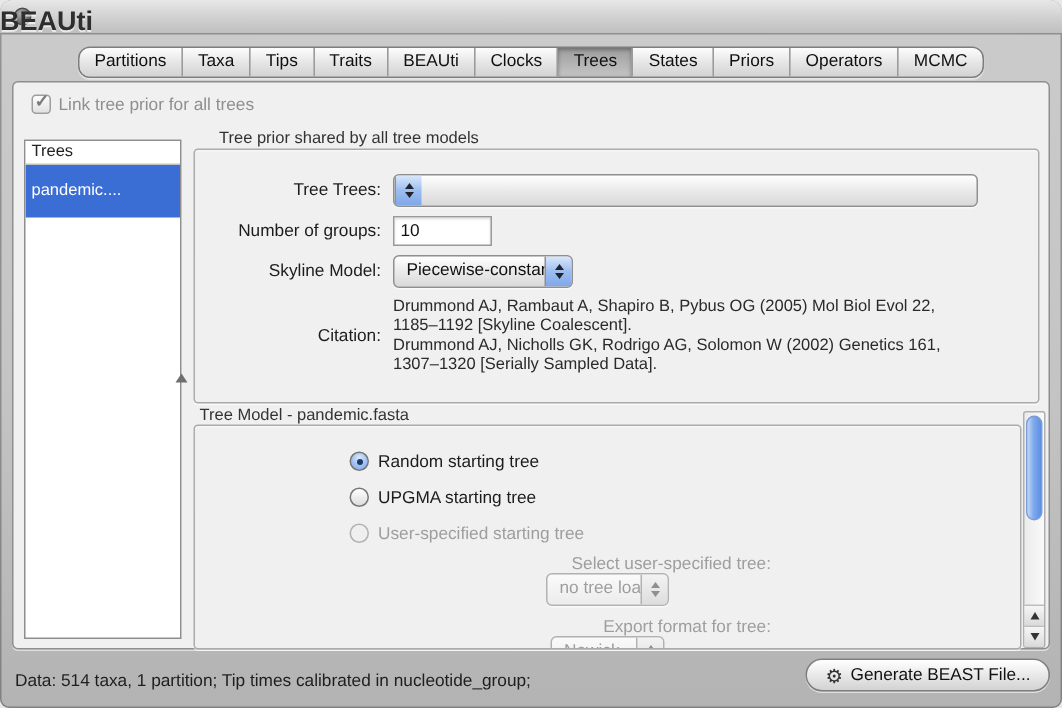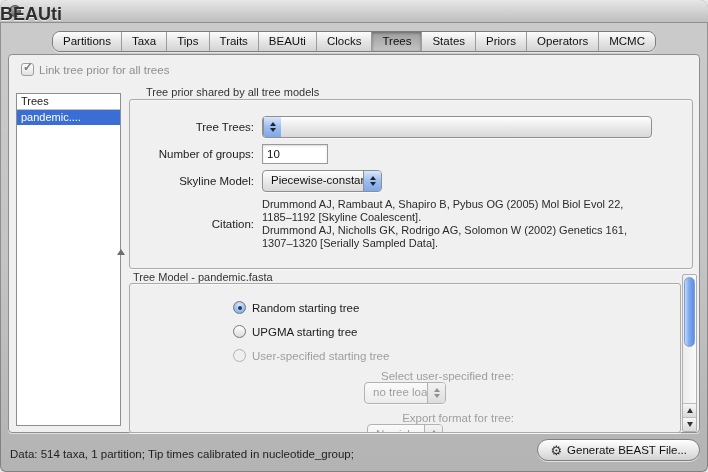--- a/index.html
+++ b/index.html
@@ -36,21 +36,21 @@
   .checkbox{width:13px;height:13px;box-sizing:border-box;border:1px solid #9e9e9e;border-radius:3px;
     background:linear-gradient(#fdfdfd,#e1e1e1);position:relative;flex:none;}
   .checkbox .checkmark{position:absolute;left:1px;top:-4px;font-size:12px;font-weight:bold;color:#7b7b7b;}
   .check-label{font-size:11.5px;color:#8f8f8f;}
 
   
   .tree-list{position:absolute;left:7px;top:38px;width:105px;height:333px;box-sizing:border-box;
     background:#fff;border:1px solid #8e8e8e;overflow:hidden;}
   .list-header{height:15px;line-height:15px;padding:0 4px;font-size:11px;color:#222;background:#fff;
     border-bottom:1px solid #c2c2c2;}
-  .list-item{height:15px;line-height:15px;padding:0 4px;font-size:11px;white-space:nowrap;overflow:hidden;}
+  .list-item{height:15px;line-height:15px;padding:10px 4px;font-size:11px;white-space:nowrap;overflow:hidden;}
   .list-item.selected{background:#3b6ed5;color:#fff;}
 
   
   .group-title{position:absolute;font-size:11px;color:#333;}
   .gbox{position:absolute;box-sizing:border-box;border:1px solid #ababab;border-radius:3px;
     box-shadow:0 1px 0 rgba(255,255,255,.7), inset 0 1px 0 rgba(255,255,255,.45);}
   #group1-title{left:124px;top:31px;margin-left:13px;}
   #group1{left:120px;top:44px;width:564px;height:170px;padding:16px 10px 0 6px;}
   #group2-title{left:124px;top:216px;}
   #group2{left:120px;top:228px;width:552px;height:150px;padding:14px 0 0 0;overflow:hidden;}

